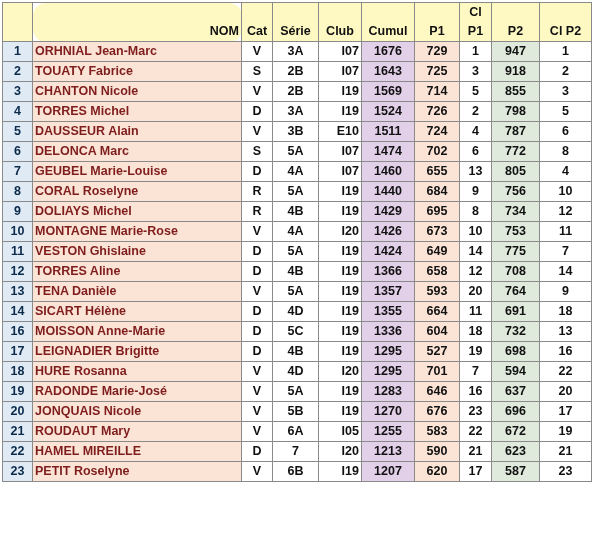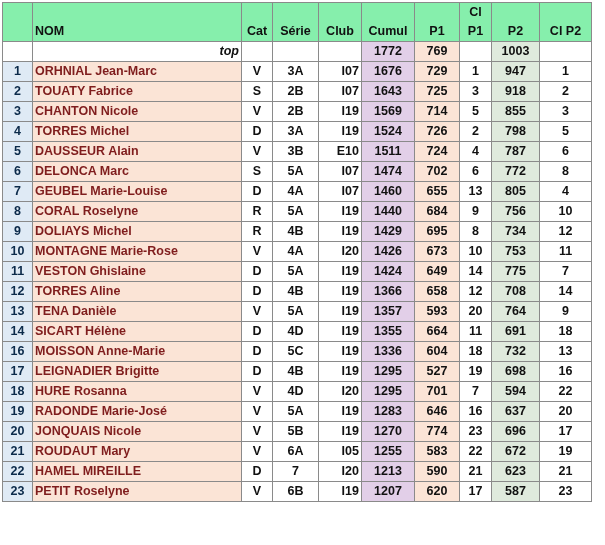--- a/index.html
+++ b/index.html
@@ -38,32 +38,33 @@
   col.c-serie  { width: 46px; }
   col.c-club   { width: 43px; }
   col.c-cumul  { width: 53px; }
   col.c-p1     { width: 45px; }
   col.c-clp1   { width: 32px; }
   col.c-p2     { width: 48px; }
   col.c-clp2   { width: 52px; }
 
   
   thead th {
-    background: #86efac;
+    background: #fef9c3;
     text-align: center;
     vertical-align: bottom;
     height: 36px;
     line-height: 14px;
     padding-bottom: 1px;
   }
   th.h-blank { border: 1px solid #8a8a8a; }
   th.h-nom {
-    text-align: left;
+    text-align: right;
     vertical-align: bottom;
     padding-right: 4px;
+    border-radius: 13px;
   }
   th.two-line { line-height: 13px; }
 
   
   tr.toprow td {
     text-align: center;
     background: #ffffff;
   }
   tr.toprow td.lbl {
     text-align: right;
@@ -113,32 +114,20 @@
       <th>P1</th>
       <th class="two-line">
         <span>Cl</span><br>
         <span>P1</span>
       </th>
       <th>P2</th>
       <th>Cl P2</th>
     </tr>
   </thead>
   <tbody id="tbody">
-    <tr class="toprow">
-      <td></td>
-      <td class="lbl">top</td>
-      <td></td>
-      <td></td>
-      <td></td>
-      <td class="cumul">1772</td>
-      <td class="p1">769</td>
-      <td></td>
-      <td class="p2">1003</td>
-      <td></td>
-    </tr>
   <tr>
         <td class="rank">1</td>
         <td class="name">ORHNIAL Jean-Marc</td>
         <td class="cat">V</td>
         <td class="serie">3A</td>
         <td class="club">I07</td>
         <td class="cumul">1676</td>
         <td class="p1">729</td>
         <td class="clp1">1</td>
         <td class="p2">947</td>
@@ -348,21 +337,21 @@
         <td class="p2">637</td>
         <td class="clp2">20</td>
       </tr>
       <tr>
         <td class="rank">20</td>
         <td class="name">JONQUAIS Nicole</td>
         <td class="cat">V</td>
         <td class="serie">5B</td>
         <td class="club">I19</td>
         <td class="cumul">1270</td>
-        <td class="p1">774</td>
+        <td class="p1">676</td>
         <td class="clp1">23</td>
         <td class="p2">696</td>
         <td class="clp2">17</td>
       </tr>
       <tr>
         <td class="rank">21</td>
         <td class="name">ROUDAUT Mary</td>
         <td class="cat">V</td>
         <td class="serie">6A</td>
         <td class="club">I05</td>

